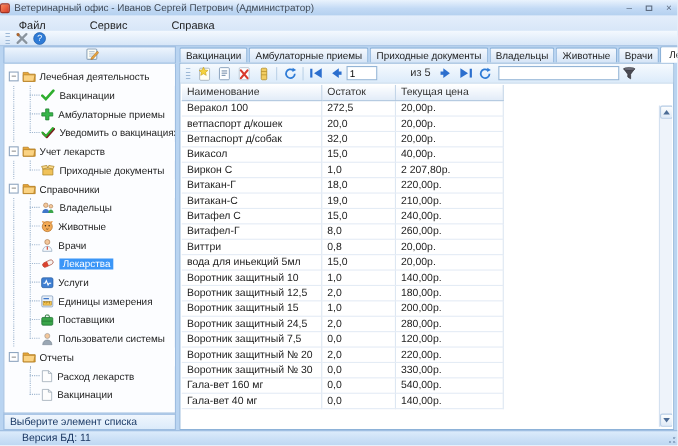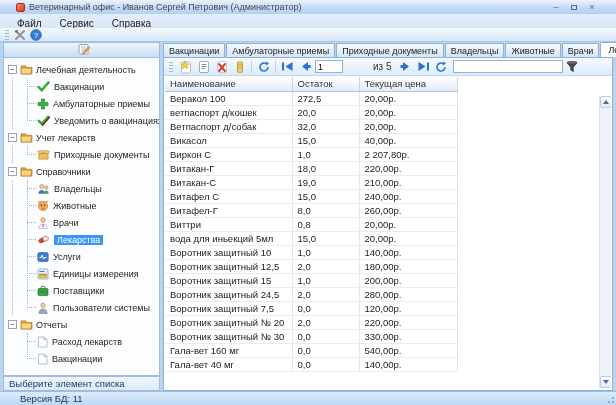--- a/index.html
+++ b/index.html
@@ -4,32 +4,32 @@
 <style>
   * { margin:0; padding:0; box-sizing:border-box; }
   html,body { width:616px; height:405px; overflow:hidden; }
   body { font-family:"Liberation Sans", sans-serif; font-size:10px; color:#222; }
 
   .win { position:relative; width:616px; height:405px; background:#b9d4f1; overflow:hidden; }
 
   
   .titlebar { position:absolute; left:0; top:0; width:616px; height:14px;
     background:linear-gradient(#eaf3fd,#c3daf5 55%,#b4d0ef);
-    display:flex; align-items:center; padding:0 16px; }
+    display:flex; align-items:center; padding:0 0; }
   .app-ico { width:9px; height:9px; margin-right:4px; border-radius:2px;
     background:linear-gradient(135deg,#ff8a5c,#d43c28); border:1px solid #a03323; }
   .title-text { font-size:9px; color:#414b57; white-space:nowrap; }
   .winctl { margin-left:auto; display:flex; gap:6px; padding-right:2px; }
   .wc { width:12px; height:10px; display:flex; align-items:center; justify-content:center;
     color:#5d6c80; font-size:9px; line-height:1; cursor:default; }
   .wc .sq { width:6px; height:5px; border:1px solid #5d6c80; }
 
   
   .menubar { position:absolute; left:0; top:14px; width:616px; height:18px;
-    background:linear-gradient(#e4eefb,#d4e4f7); display:flex; align-items:center; padding-left:8px; }
+    background:linear-gradient(#e4eefb,#d4e4f7); display:flex; align-items:center; padding-left:8px;gap:22px; }
   .menu-item { padding:0 9px; font-size:10px; color:#1c1c1c; height:14px; display:flex; align-items:center; }
 
   
   .toolbar { position:absolute; left:0; top:28px; width:616px; height:14px;
     background:linear-gradient(#f4f9fe,#d7e6f7); border-bottom:1px solid #aac6e5;
     display:flex; align-items:center; padding-left:2px; }
   .grip { width:4px; height:10px; margin:0 3px;
     background:repeating-linear-gradient(#9db8d6 0 1px, transparent 1px 3px); }
   .tbtn { width:16px; height:13px; display:flex; align-items:center; justify-content:center; }
   .tbtn svg { display:block; }

